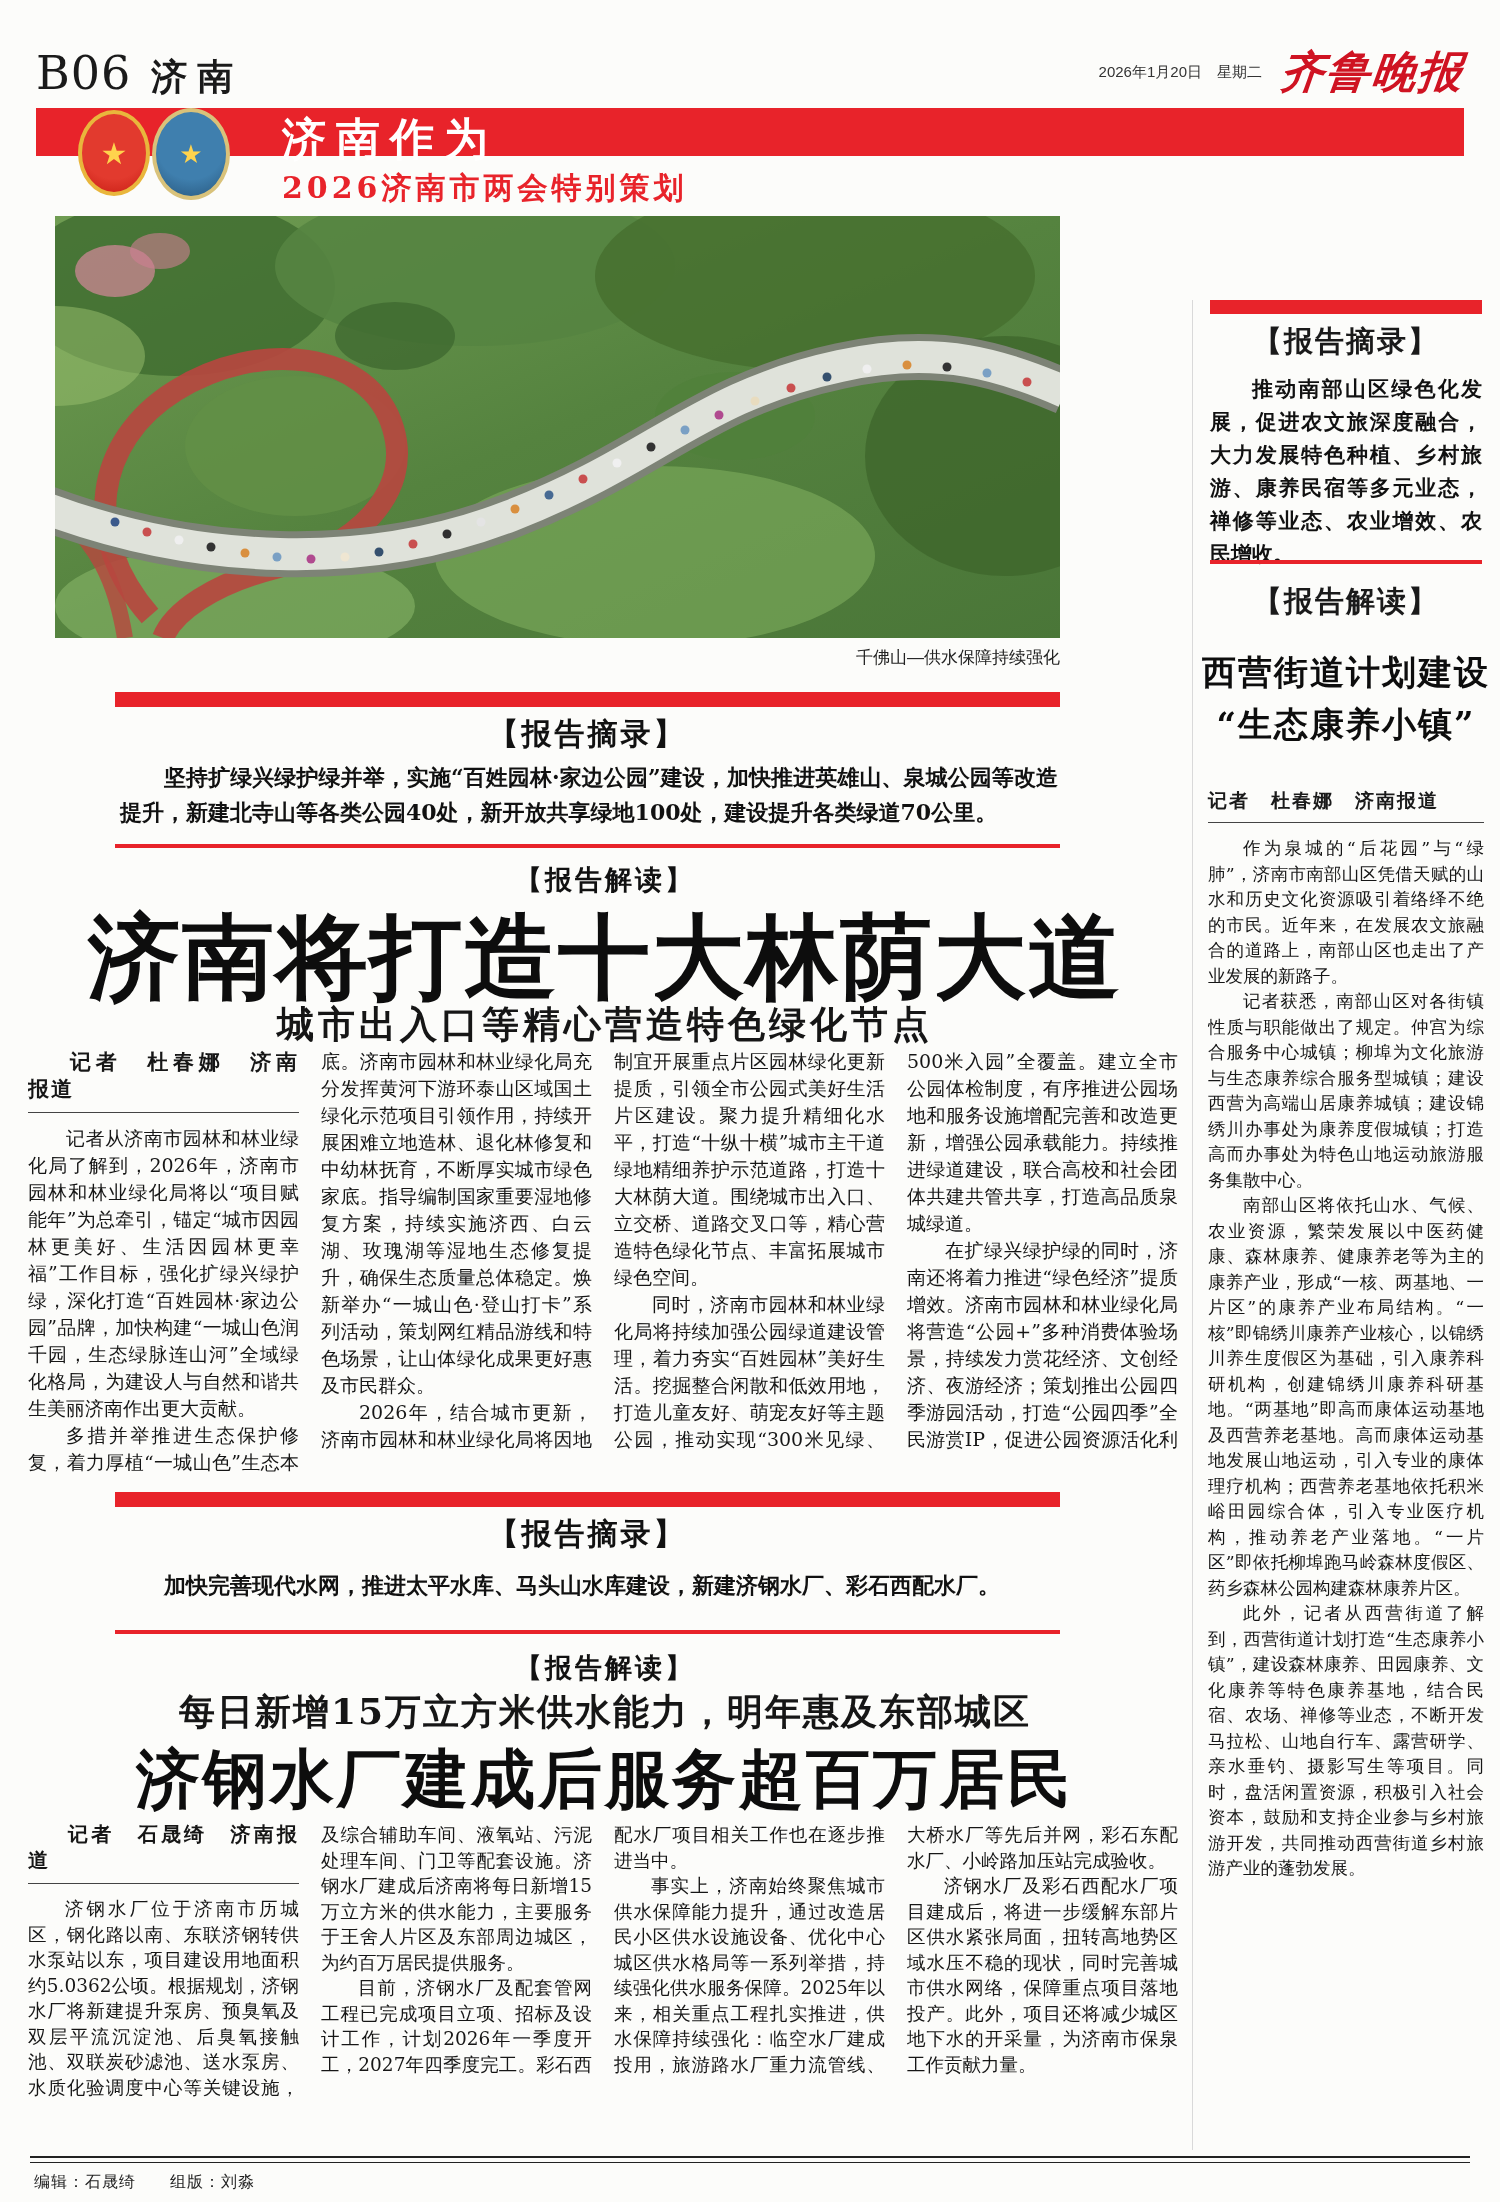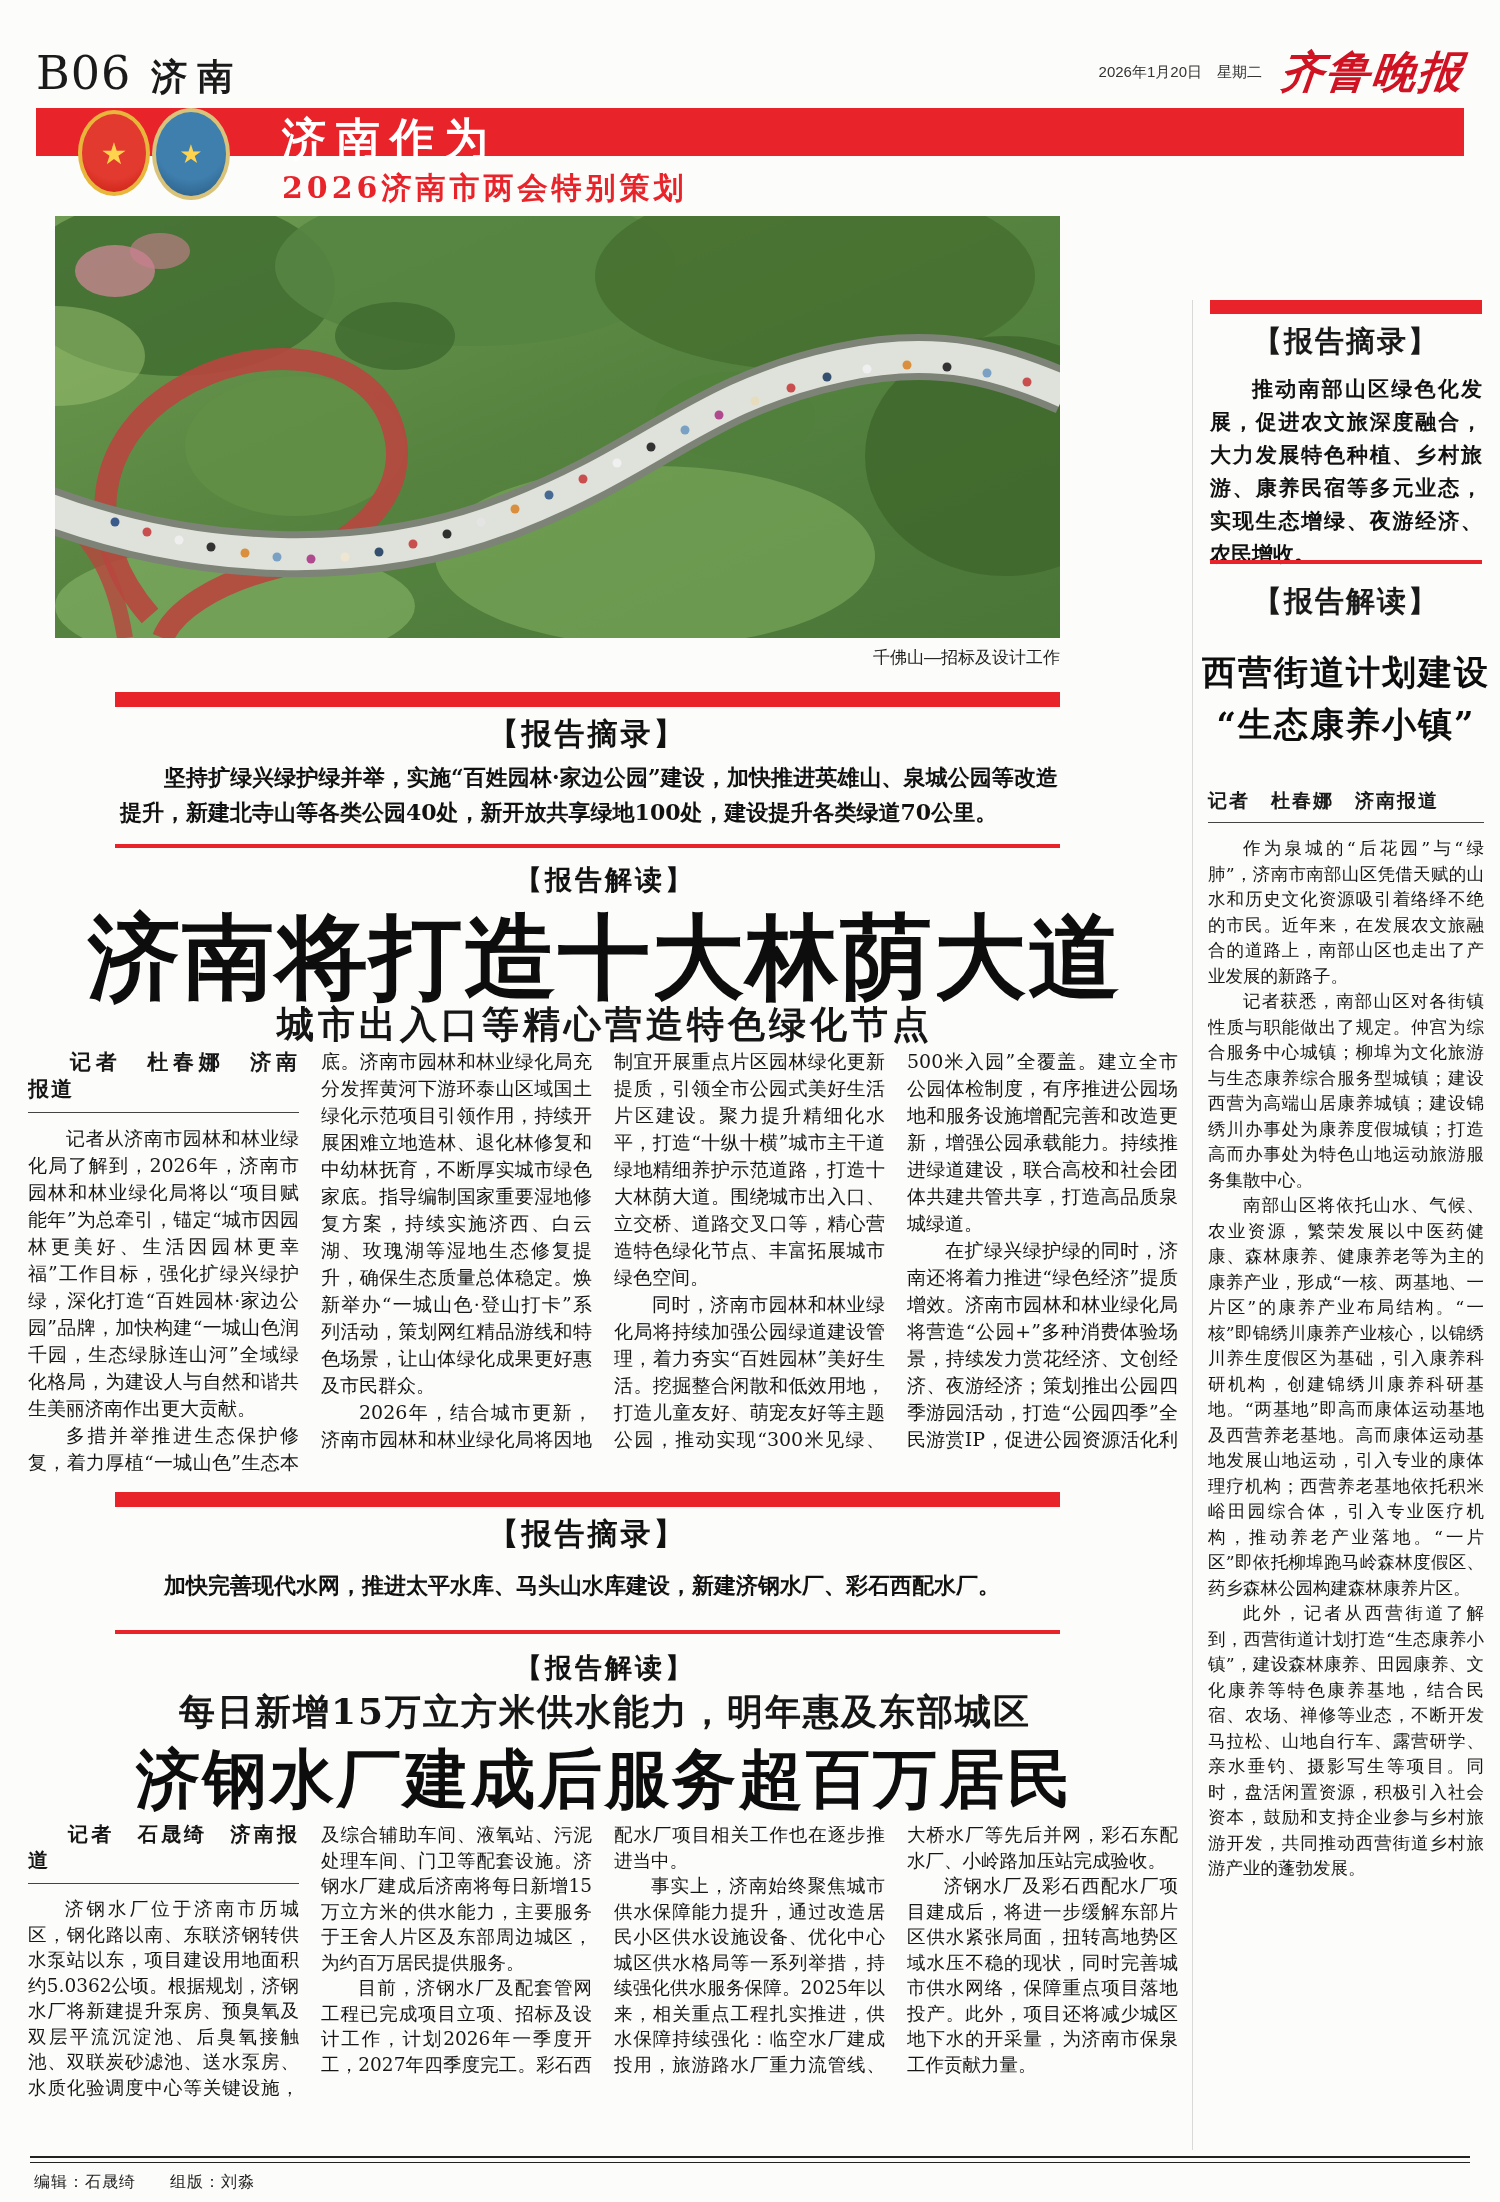--- a/index.html
+++ b/index.html
@@ -127,21 +127,21 @@
       <circle cx="736" cy="172" r="4.5" fill="#c94f4f"></circle>
         <circle cx="772" cy="161" r="4.5" fill="#35506e"></circle>
       <circle cx="812" cy="153" r="4.5" fill="#efefef"></circle>
         <circle cx="852" cy="149" r="4.5" fill="#d98f3e"></circle>
       <circle cx="892" cy="151" r="4.5" fill="#333"></circle>
         <circle cx="932" cy="157" r="4.5" fill="#7aa0c4"></circle>
       <circle cx="972" cy="166" r="4.5" fill="#c94f4f"></circle>
     </g>
   </svg>
 </div>
-<div class="abs caption" style="left:560px;top:646px;width:500px;">千佛山—招标及设计工作</div>
+<div class="abs caption" style="left:560px;top:646px;width:500px;">千佛山—供水保障持续强化</div>
 
 <div class="abs red-strip" style="left:115px;top:692px;width:945px;height:15px;"></div>
 <div class="abs sec-label" style="left:115px;top:714px;width:945px;">【报告摘录】</div>
 <div class="abs excerpt-text" style="left:120px;top:760px;width:938px;">坚持扩绿兴绿护绿并举，实施“百姓园林·家边公园”建设，加快推进英雄山、泉城公园等改造提升，新建北寺山等各类公园40处，新开放共享绿地100处，建设提升各类绿道70公里。</div>
 <div class="abs red-rule" style="left:115px;top:844px;width:945px;"></div>
 
 <div class="abs sec-label" style="left:30px;top:862px;width:1150px;font-size:27px;">【报告解读】</div>
 <div class="abs headline-1" style="left:30px;top:896px;width:1150px;">济南将打造十大林荫大道</div>
 <div class="abs subhead-1" style="left:30px;top:1000px;width:1150px;">城市出入口等精心营造特色绿化节点</div>
 
@@ -168,21 +168,21 @@
   <p>济钢水厂位于济南市历城区，钢化路以南、东联济钢转供水泵站以东，项目建设用地面积约5.0362公顷。根据规划，济钢水厂将新建提升泵房、预臭氧及双层平流沉淀池、后臭氧接触池、双联炭砂滤池、送水泵房、水质化验调度中心等关键设施，及综合辅助车间、液氧站、污泥处理车间、门卫等配套设施。济钢水厂建成后济南将每日新增15万立方米的供水能力，主要服务于王舍人片区及东部周边城区，为约百万居民提供服务。</p>
   <p>目前，济钢水厂及配套管网工程已完成项目立项、招标及设计工作，计划2026年一季度开工，2027年四季度完工。彩石西配水厂项目相关工作也在逐步推进当中。</p>
   <p>事实上，济南始终聚焦城市供水保障能力提升，通过改造居民小区供水设施设备、优化中心城区供水格局等一系列举措，持续强化供水服务保障。2025年以来，相关重点工程扎实推进，供水保障持续强化：临空水厂建成投用，旅游路水厂重力流管线、大桥水厂等先后并网，彩石东配水厂、小岭路加压站完成验收。</p>
   <p>济钢水厂及彩石西配水厂项目建成后，将进一步缓解东部片区供水紧张局面，扭转高地势区域水压不稳的现状，同时完善城市供水网络，保障重点项目落地投产。此外，项目还将减少城区地下水的开采量，为济南市保泉工作贡献力量。</p>
 </div>
 
 <div class="abs v-divider" style="left:1192px;top:300px;height:1850px;"></div>
 
 <div class="abs red-strip" style="left:1210px;top:300px;width:272px;height:14px;"></div>
 <div class="abs sb-label" style="left:1208px;top:322px;width:276px;">【报告摘录】</div>
-<div class="abs sb-quote" style="left:1210px;top:372px;width:272px;">推动南部山区绿色化发展，促进农文旅深度融合，大力发展特色种植、乡村旅游、康养民宿等多元业态，实现生态增绿、夜游经济、农民增收。</div>
+<div class="abs sb-quote" style="left:1210px;top:372px;width:272px;">推动南部山区绿色化发展，促进农文旅深度融合，大力发展特色种植、乡村旅游、康养民宿等多元业态，禅修等业态、农业增效、农民增收。</div>
 <div class="abs red-rule" style="left:1210px;top:560px;width:272px;"></div>
 <div class="abs sb-label" style="left:1208px;top:582px;width:276px;">【报告解读】</div>
 <div class="abs sb-headline" style="left:1200px;top:646px;width:292px;">
   <span>西营街道计划建设</span><br>
   <span>“生态康养小镇”</span>
 </div>
 <div class="abs sb-byline" style="left:1208px;top:788px;width:276px;">记者　杜春娜　济南报道</div>
 <div class="abs sb-body" style="left:1208px;top:836px;width:276px;height:1212px;">
   <p>作为泉城的“后花园”与“绿肺”，济南市南部山区凭借天赋的山水和历史文化资源吸引着络绎不绝的市民。近年来，在发展农文旅融合的道路上，南部山区也走出了产业发展的新路子。</p>
   <p>记者获悉，南部山区对各街镇性质与职能做出了规定。仲宫为综合服务中心城镇；柳埠为文化旅游与生态康养综合服务型城镇；建设西营为高端山居康养城镇；建设锦绣川办事处为康养度假城镇；打造高而办事处为特色山地运动旅游服务集散中心。</p>

